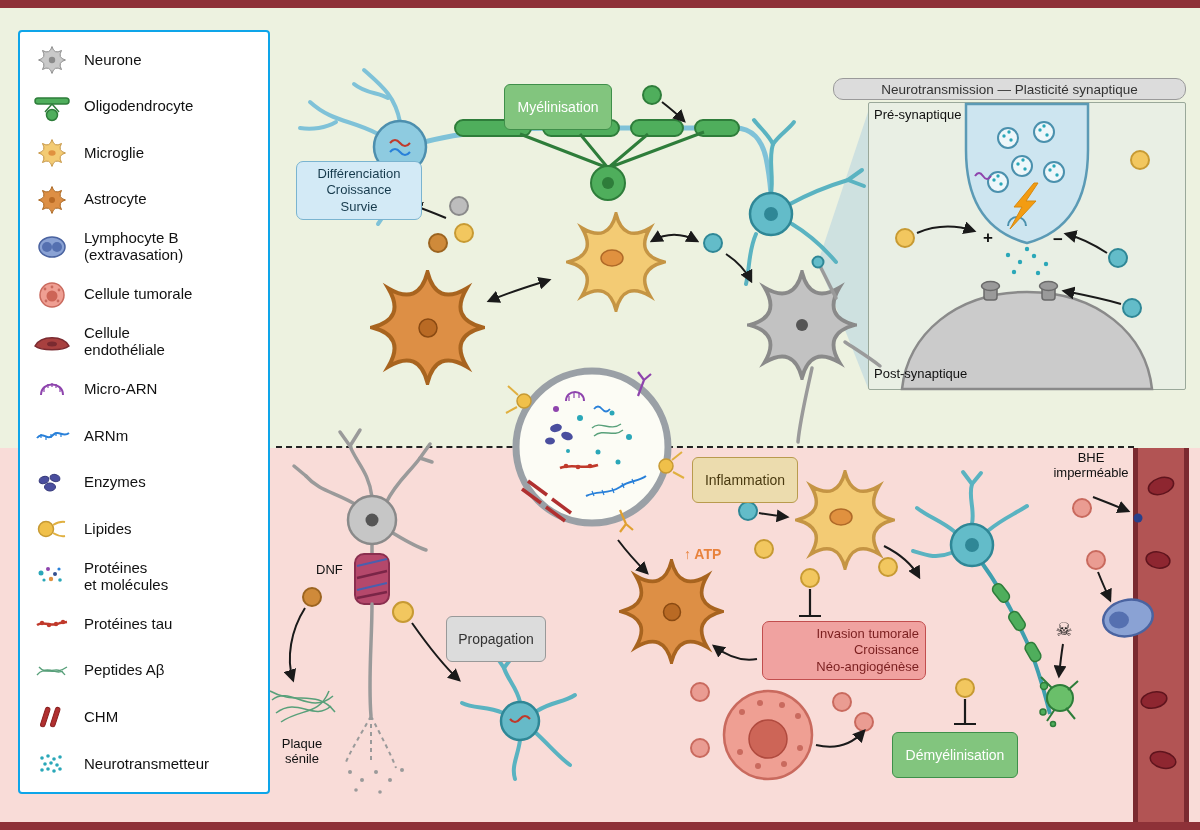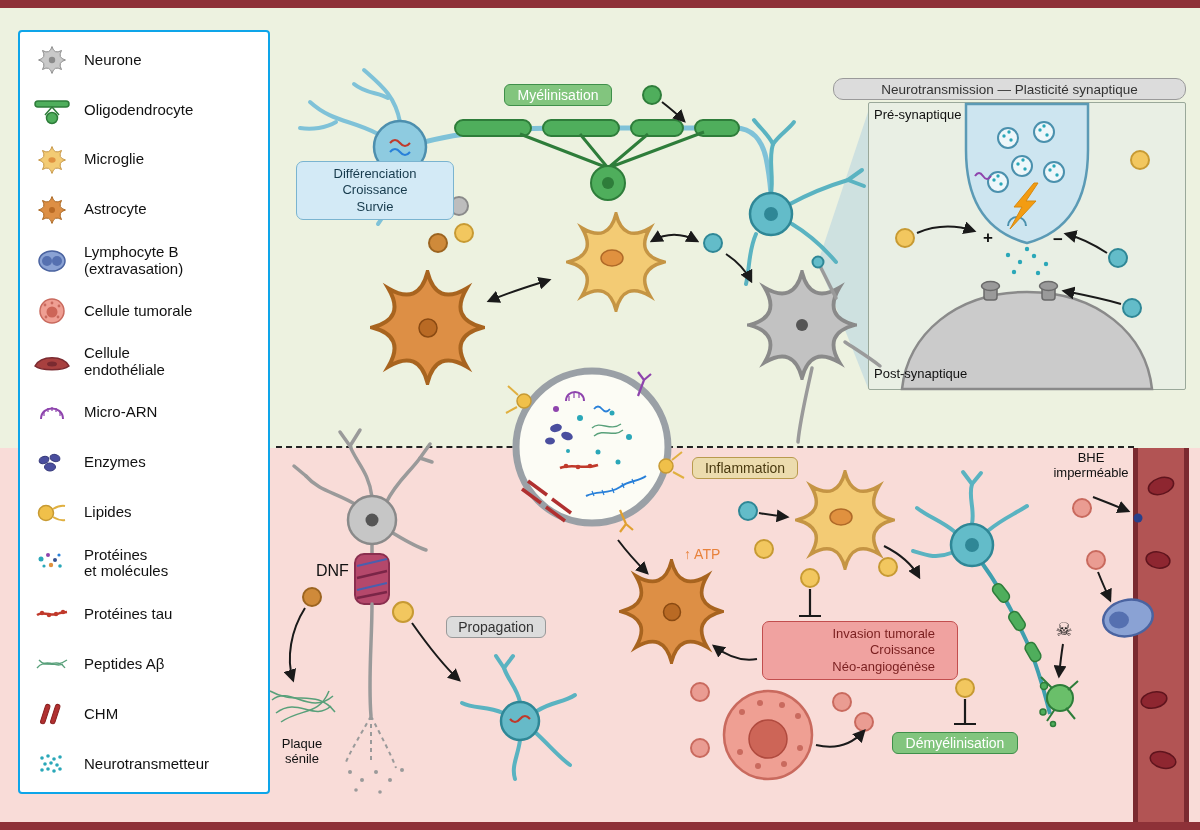--- a/index.html
+++ b/index.html
@@ -28,32 +28,32 @@
   .scene{position:absolute;left:0;top:0;z-index:3;}
   .nproc{fill:none;stroke-linecap:round;}
   .b{stroke:#7fc2d8;stroke-width:4;} .t{stroke:#5ab3c1;stroke-width:4;} .g{stroke:#9a9a9a;stroke-width:3.5;}
   .arrow{fill:none;stroke:#1a1a1a;stroke-width:2;marker-end:url(#arr);}
   .arrow2{marker-start:url(#arr);}
   .tbar{stroke:#1a1a1a;stroke-width:2.2;fill:none;}
   .sign{font:bold 17px "Liberation Sans",sans-serif;fill:#111;text-anchor:middle;}
   .skull{font:19px "DejaVu Sans",sans-serif;fill:#111;text-anchor:middle;}
 
   .badge{position:absolute;z-index:4;border:1.5px solid;border-radius:6px;font-size:14px;
-         padding:2px 6px;text-align:center;box-sizing:border-box;}
-  .box{padding:4px 22px;line-height:1.25;border-radius:7px;}
+         padding:14px 6px;text-align:center;box-sizing:border-box;}
+  .box{padding:4px 6px;line-height:1.25;border-radius:7px;}
   .plain{position:absolute;z-index:4;color:#111;}
   .pre{white-space:pre-line;}
 
   #badge-myelinisation{left:504px;top:84px;width:108px;background:#82c57e;border-color:#3f8f4a;color:#fff;}
   #box-diff{left:296px;top:161px;width:112px;background:#d3eaf6;border-color:#7ab4d0;color:#163a4c;font-size:13px;position:absolute;z-index:4;border:1.5px solid #7ab4d0;text-align:center;}
   #lbl-pre{left:874px;top:107px;font-size:13px;}
   #lbl-post{left:874px;top:366px;font-size:13px;}
   #badge-inflammation{left:692px;top:457px;width:106px;background:#ecdcae;border-color:#b99b4e;color:#4a3a10;}
-  #lbl-atp{left:684px;top:546px;color:#e8823c;font-size:14px;font-weight:normal;}
-  #lbl-dnf{left:316px;top:562px;font-size:16px;}
+  #lbl-atp{left:684px;top:546px;color:#e8823c;font-size:14px;font-weight:bold;}
+  #lbl-dnf{left:316px;top:562px;font-size:13px;}
   #badge-propagation{left:446px;top:616px;width:100px;background:#dcdcdc;border-color:#999;color:#333;}
   #box-invasion{left:762px;top:621px;width:150px;background:#f0a2a0;border-color:#c24e4e;color:#7a1f1f;font-size:13px;position:absolute;z-index:4;border:1.5px solid #c24e4e;text-align:right;}
   #lbl-plaque{left:264px;top:736px;width:76px;text-align:center;font-size:13px;}
   #badge-demyelinisation{left:892px;top:732px;width:126px;background:#82c57e;border-color:#3f8f4a;color:#fff;}
   #lbl-bhe{left:1048px;top:451px;width:86px;text-align:center;font-size:13px;line-height:1.15;}
 </style>
 </head>
 <body>
 
 <div id="canvas">
@@ -156,20 +156,29 @@
 endothéliale</span>
     </div>
     <div class="lrow">
       <span class="licon">
         <svg width="38" height="32" viewBox="0 0 38 32">
             <path d="M8,22 C8,8 30,8 30,22" fill="none" stroke="#8e44ad" stroke-width="2"></path>
             <path d="M11,15 v4 M15,11 v4 M19,10 v4 M23,11 v4 M27,15 v4" stroke="#8e44ad" stroke-width="1.2" fill="none"></path>
           </svg>
       </span>
         <span class="llabel">Micro-ARN</span>
+    </div>
+    <div class="lrow">
+      <span class="licon">
+        <svg width="38" height="32" viewBox="0 0 38 32">
+            <path d="M4,18 C10,10 14,22 20,15 C25,9 30,18 36,13" fill="none" stroke="#2980d9" stroke-width="2"></path>
+            <path d="M8,14 v4 M13,16 v4 M18,14 v4 M23,12 v4 M28,13 v4" stroke="#2980d9" stroke-width="1.2" fill="none"></path>
+          </svg>
+      </span>
+        <span class="llabel">ARNm</span>
     </div>
     <div class="lrow">
       <span class="licon">
         <svg width="38" height="32" viewBox="0 0 38 32">
             <g fill="#4a4e9e" stroke="#35397a">
               <ellipse cx="11" cy="13" rx="5" ry="3.5" transform="rotate(-20 11 13)"></ellipse>
               <ellipse cx="22" cy="11" rx="5" ry="3.5" transform="rotate(15 22 11)"></ellipse>
               <ellipse cx="17" cy="20" rx="5.5" ry="4"></ellipse>
             </g>
           </svg>

